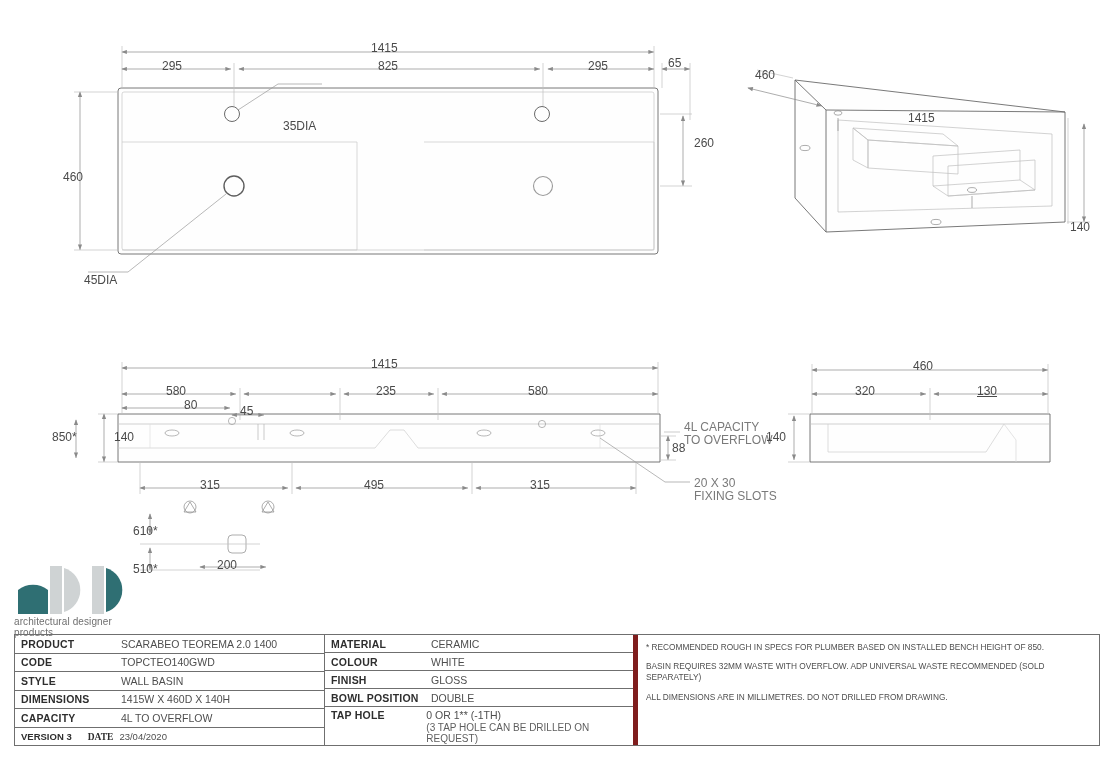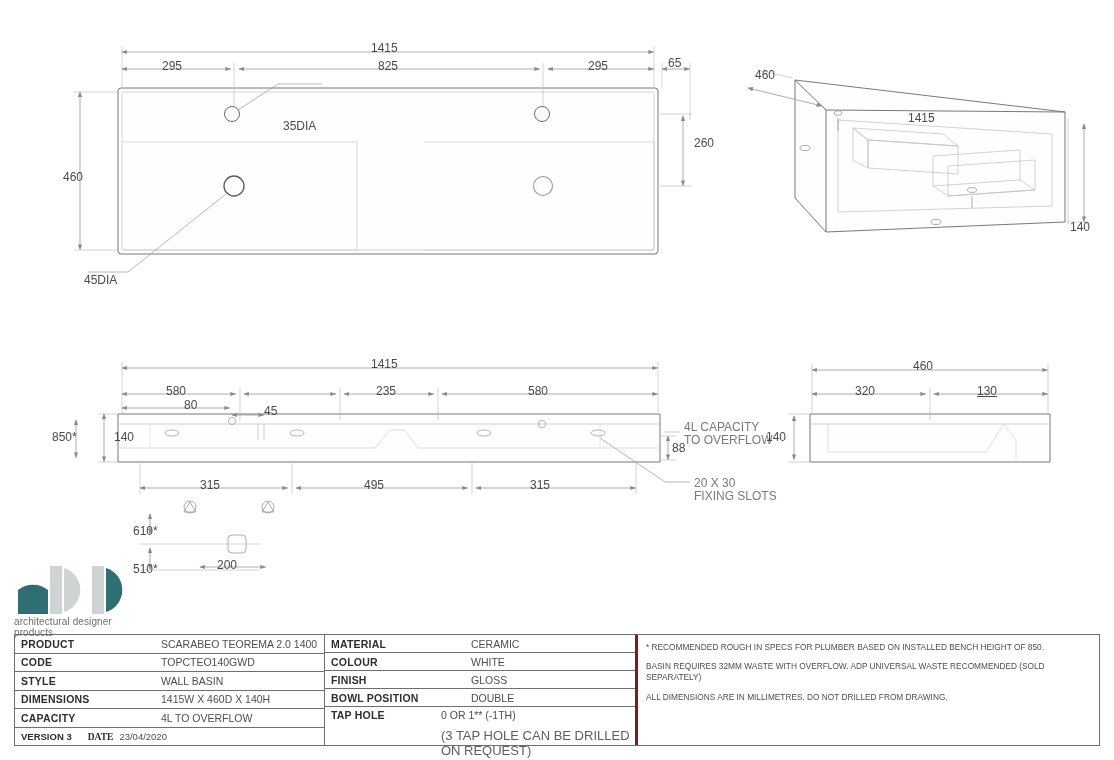--- a/index.html
+++ b/index.html
@@ -5,29 +5,29 @@
   html,body{margin:0;padding:0;background:#fff;}
   body{width:1114px;height:760px;font-family:"Liberation Sans",sans-serif;color:#3a3a3a;position:relative;overflow:hidden;}
   .sheet{position:absolute;left:0;top:0;width:1114px;height:760px;}
   svg{display:block;}
   .lbl{position:absolute;font-size:12px;color:#4a4a4a;white-space:nowrap;}
   .lbl.gray{color:#7a7a7a;}
 
   
   .spec{position:absolute;left:14px;top:634px;width:1086px;height:112px;border:1px solid #6f6f6f;box-sizing:border-box;display:flex;}
   .colA{width:310px;box-sizing:border-box;border-right:1px solid #6f6f6f;}
-  .colB{width:313px;box-sizing:border-box;border-right:3px solid #7f1d1d;}
+  .colB{width:313px;box-sizing:border-box;border-right:5px solid #7f1d1d;}
   .colC{flex:1;box-sizing:border-box;padding:7px 8px 0 8px;}
-  .srow{display:flex;align-items:center;border-bottom:1px solid #6f6f6f;height:18px;box-sizing:border-box;gap:40px;}
+  .srow{display:flex;align-items:center;border-bottom:1px solid #6f6f6f;height:18px;box-sizing:border-box;}
   .srow:last-child{border-bottom:none;}
   .skey{width:96px;padding-left:6px;font-size:10.5px;font-weight:bold;color:#2e2e2e;letter-spacing:.2px;}
   .sval{font-size:10.5px;color:#4e4e4e;padding-left:4px;}
   .colA .srow{height:18.5px;}
   .colB .srow.tap{height:26px;align-items:flex-start;padding-top:2px;}
-  .subnote{font-size:13px;color:#5e5e5e;display:block;margin-top:7px;}
+  .subnote{font-size:10px;color:#5e5e5e;display:block;margin-top:1px;}
   .note{font-size:8.3px;color:#4e4e4e;line-height:1.35;margin-bottom:8px;}
   .verrow{display:flex;font-size:9.5px;color:#4e4e4e;padding-left:6px;align-items:center;height:18px;}
   .verrow .k{font-weight:bold;color:#2e2e2e;margin-right:16px;}
   .verrow .k2{font-weight:bold;color:#2e2e2e;margin-right:6px;font-family:Liberation Serif, serif;}
 
   
   .logo{position:absolute;left:14px;top:562px;width:128px;height:68px;}
   .logo .cap{position:absolute;left:0;top:54px;font-size:10px;color:#6f6f6f;letter-spacing:.1px;}
 </style>
 </head>
@@ -216,21 +216,21 @@
 
 <div class="lbl" style="left:755px;top:68px;">460</div>
 <div class="lbl" style="left:908px;top:111px;">1415</div>
 <div class="lbl" style="left:1070px;top:220px;">140</div>
 
 <div class="lbl" style="left:371px;top:357px;">1415</div>
 <div class="lbl" style="left:166px;top:384px;">580</div>
 <div class="lbl" style="left:376px;top:384px;">235</div>
 <div class="lbl" style="left:528px;top:384px;">580</div>
 <div class="lbl" style="left:184px;top:398px;">80</div>
-<div class="lbl" style="left:240px;top:404px;margin-left:24px;">45</div>
+<div class="lbl" style="left:240px;top:404px;">45</div>
 <div class="lbl" style="left:114px;top:430px;">140</div>
 <div class="lbl" style="left:52px;top:430px;">850*</div>
 <div class="lbl" style="left:672px;top:441px;">88</div>
 <div class="lbl" style="left:200px;top:478px;">315</div>
 <div class="lbl" style="left:364px;top:478px;">495</div>
 <div class="lbl" style="left:530px;top:478px;">315</div>
 <div class="lbl" style="left:133px;top:524px;">610*</div>
 <div class="lbl" style="left:133px;top:562px;">510*</div>
 <div class="lbl" style="left:217px;top:558px;">200</div>
 <div class="lbl gray" style="left:684px;top:420px;">4L CAPACITY</div>

